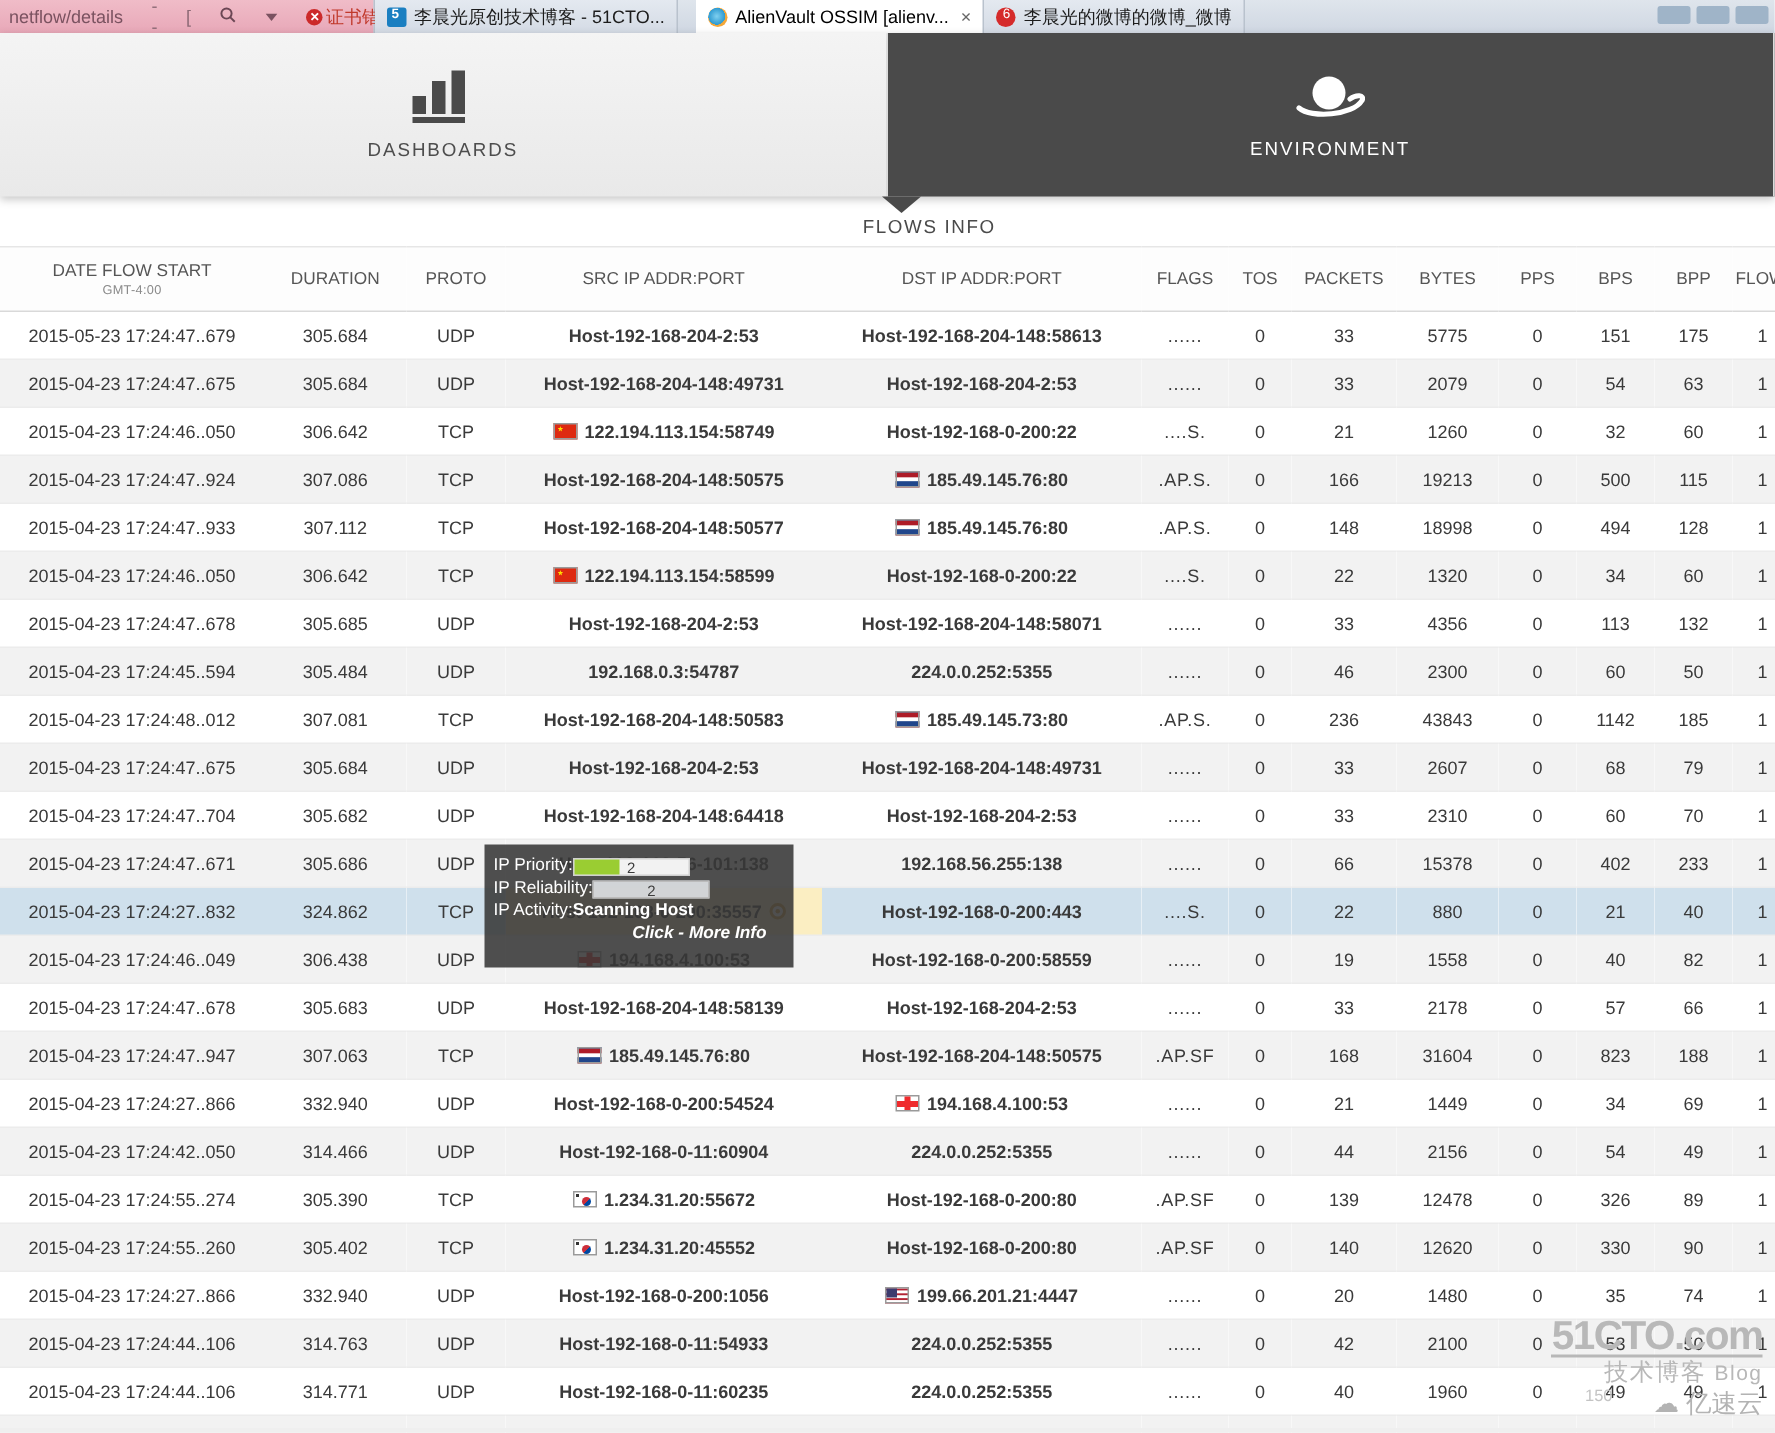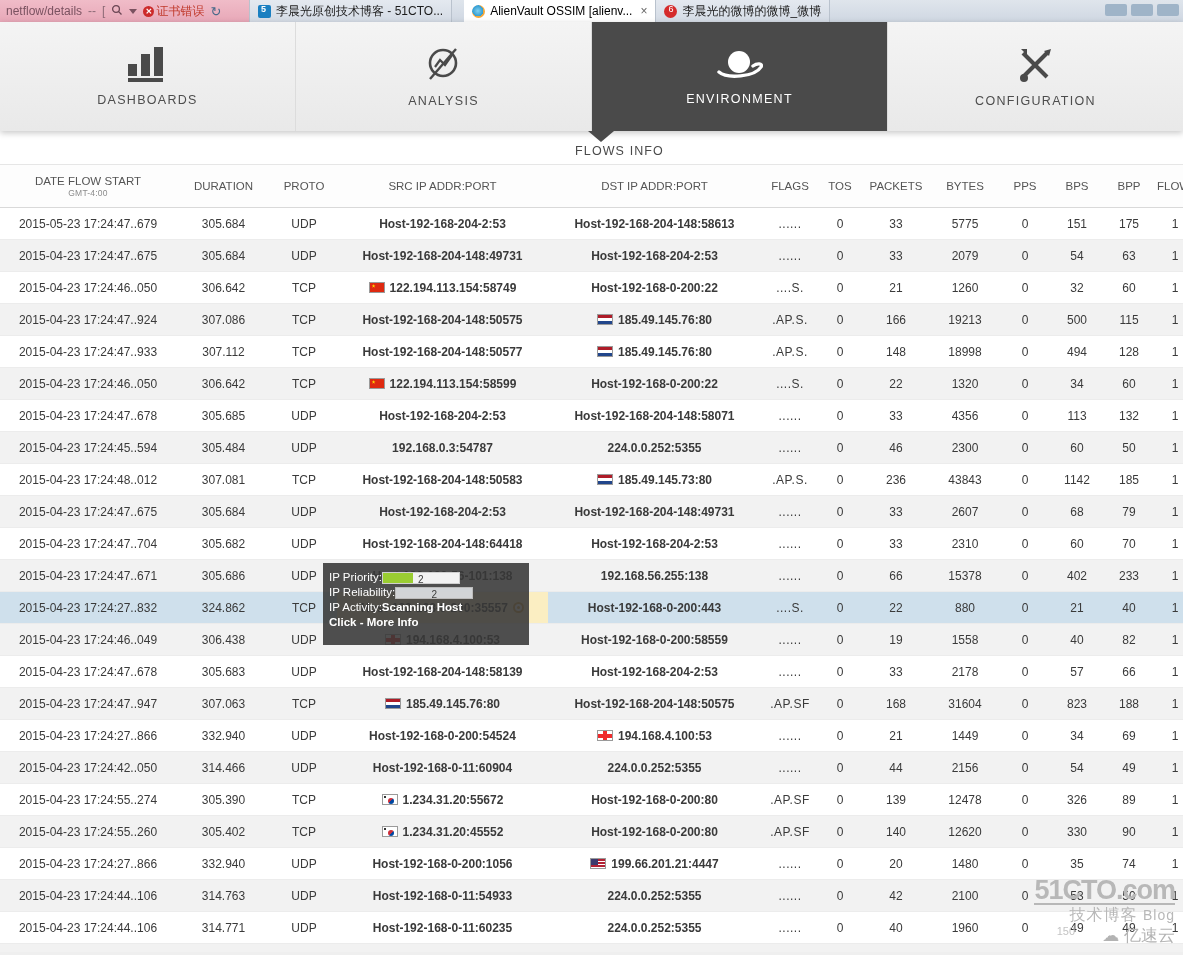--- a/index.html
+++ b/index.html
@@ -17,21 +17,21 @@
     width: 1183px; height: 22px;
     background: linear-gradient(#dfe5ec, #cfd7e2);
     display: flex; align-items: stretch;
     font-size: 12px;
     overflow: hidden;
   }
   #addressbar-strip {
     width: 250px; height: 22px;
     background: linear-gradient(#f0bcc8, #e8a8b8);
     display: flex; align-items: center;
-    padding-left: 6px; gap: 6px;
+    padding-left: 6px; gap: 19px;
     color: #6b4654;
     border-right: 1px solid #b9c2cd;
   }
   #addressbar-strip .url { color: #7a5260; font-size: 12px; white-space: nowrap; }
   #addressbar-strip .dashes { color: #8d6a76; }
   #addressbar-strip .sq { color: #8d6a76; }
   .searchglass { display:inline-block; }
   .cert-err { color: #c0392b; font-size: 12px; white-space: nowrap; display:flex; align-items:center; gap:2px;}
   .cert-x {
     width: 11px; height: 11px; border-radius: 50%;
@@ -209,21 +209,21 @@
   .meter {
     width: 78px; height: 12px; background:#f2f2f2; border:1px solid #cfcfcf;
     position: relative; display:inline-block;
   }
   .meter .fill { position:absolute; left:0; top:0; bottom:0; }
   .meter .num {
     position:absolute; left:0; right:0; top:-1px; text-align:center;
     font-size:10px; color:#3a3a3a; font-weight:normal;
   }
   .meter.rel { background:#e9ecef; opacity:.85;}
-  #ip-tooltip .center { text-align:left; padding-right:12px; }
+  #ip-tooltip .center { text-align:right; padding-right:12px;font-style:italic; }
   #tt-activity-val { font-weight:bold; }
 
   
   #watermark {
     position: absolute; right: 8px; bottom: 8px;
     text-align: right; z-index: 20; pointer-events:none;
   }
   #wm-51cto {
     font-size: 27px; font-weight: bold; color: #b8b8b8;
     letter-spacing: -1px; line-height: 26px;
@@ -319,54 +319,32 @@
         <svg width="44" height="38" viewBox="0 0 44 38">
           <rect x="2" y="18" width="9" height="12" fill="#4a4a4a"></rect>
           <rect x="15" y="8" width="9" height="22" fill="#4a4a4a"></rect>
           <rect x="28" y="1" width="9" height="29" fill="#4a4a4a"></rect>
           <rect x="2" y="32" width="35" height="4" fill="#4a4a4a"></rect>
         </svg>
       </span>
       <span class="navlabel">DASHBOARDS</span>
     </div>
 
-    <div class="navitem">
-      <span>
-        <svg width="42" height="40" viewBox="0 0 42 40">
-          <circle cx="20" cy="18" r="13" fill="none" stroke="#4a4a4a" stroke-width="2.6"></circle>
-          <polyline points="12,22 17,15 22,20 29,10" fill="none" stroke="#4a4a4a" stroke-width="2.2"></polyline>
-          <line x1="7" y1="34" x2="33" y2="4" stroke="#4a4a4a" stroke-width="2.4"></line>
-        </svg>
-      </span>
-      <span class="navlabel">ANALYSIS</span>
-    </div>
 
     <div class="navitem active">
       <span>
         <svg width="46" height="36" viewBox="0 0 46 36">
           <circle cx="22" cy="15" r="11" fill="#ffffff"></circle>
           <path d="M2,25 C10,32 38,30 44,20 C46,16 40,16 36,19" fill="none" stroke="#ffffff" stroke-width="3.4" stroke-linecap="round"></path>
         </svg>
       </span>
       <span class="navlabel">ENVIRONMENT</span>
     </div>
 
 
-    <div class="navitem" style="border-right:none;">
-      <span>
-        <svg width="42" height="40" viewBox="0 0 42 40">
-          <line x1="8" y1="8" x2="32" y2="32" stroke="#4a4a4a" stroke-width="4"></line>
-          <line x1="32" y1="8" x2="8" y2="32" stroke="#4a4a4a" stroke-width="4"></line>
-          <path d="M6,4 l6,0 l0,6 l-6,-6 z" fill="#4a4a4a"></path>
-          <path d="M36,4 l-7,2 l5,5 l2,-7 z" fill="#4a4a4a"></path>
-          <circle cx="9" cy="33" r="4" fill="#4a4a4a"></circle>
-        </svg>
-      </span>
-      <span class="navlabel">CONFIGURATION</span>
-    </div>
   </div>
 
   <div id="nav-caret"></div>
   <div id="flows-info">FLOWS INFO</div>
 
   <table id="flowtable">
     <colgroup>
       <col style="width:176px">
         <col style="width:95px">
         <col style="width:66px">

